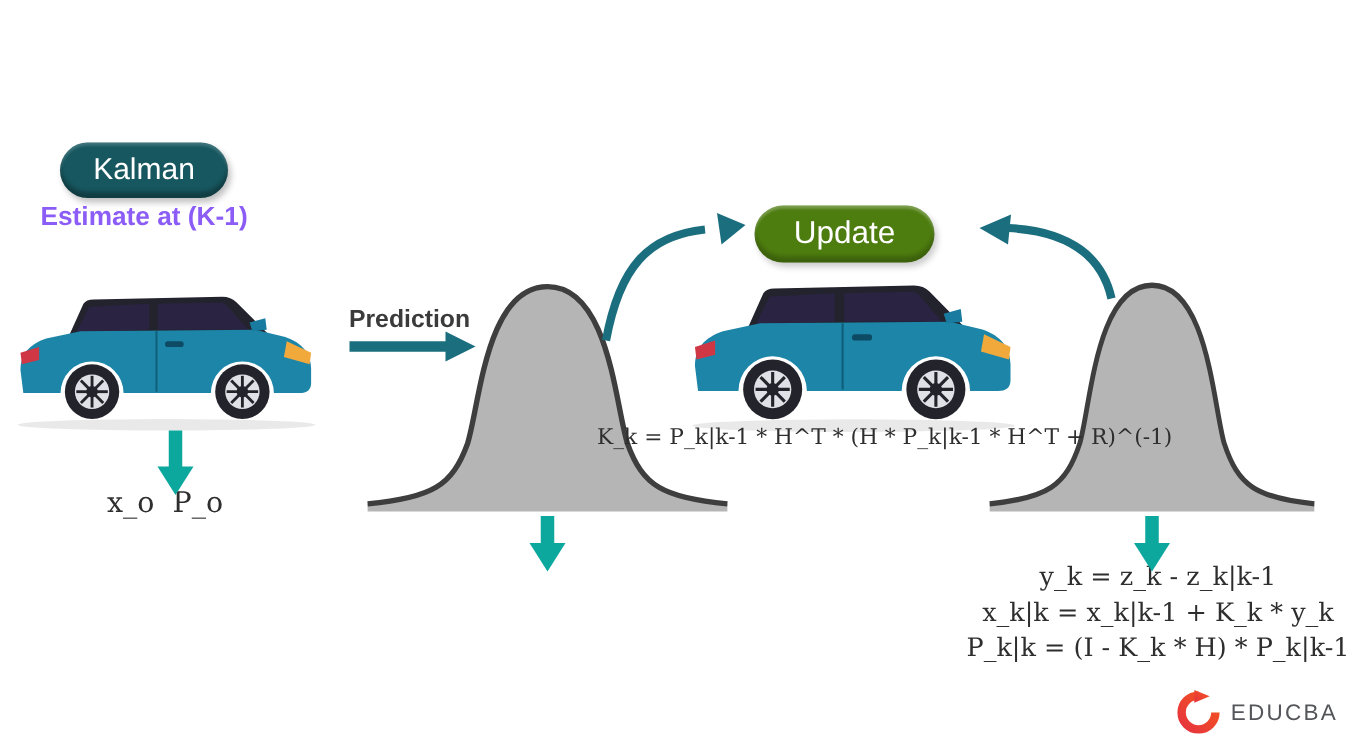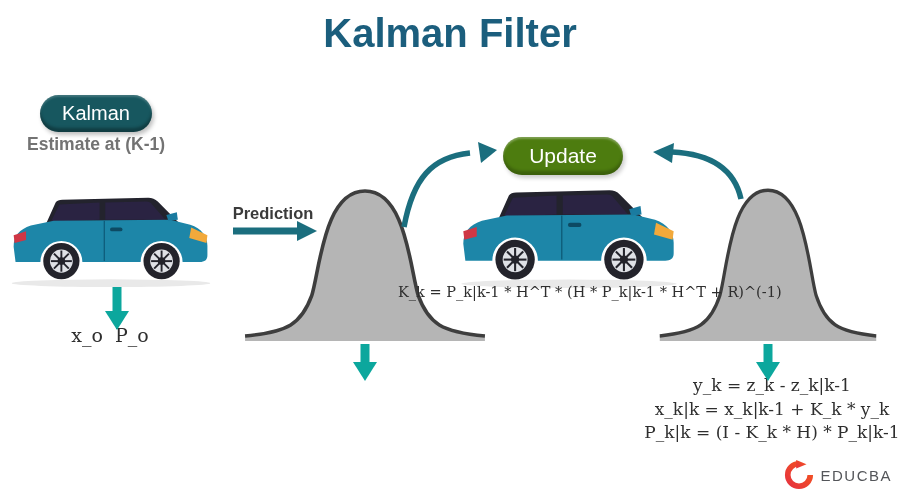--- a/index.html
+++ b/index.html
@@ -14,21 +14,21 @@
                     2px 3px 4px rgba(0,0,0,.25);}
   .badge-initial{left:40px;top:95px;width:112px;height:37px;line-height:37px;
                  font-size:20px;background:#17575f;}
   .badge-measurement{left:690px;top:101px;width:178px;height:39px;line-height:39px;
                  font-size:20px;background:#17575f;}
   .badge-update{left:503px;top:137px;width:120px;height:38px;line-height:38px;
                  font-size:21px;background:#4d7c0f;
                  box-shadow:inset 0 -4px 3px rgba(0,0,0,.22), inset 0 2px 2px rgba(255,255,255,.28),
                             2px 3px 4px rgba(0,0,0,.2);}
 
-  .estimate{position:absolute;left:27px;top:134px;font-size:17.5px;font-weight:bold;color:#737373;}
+  .estimate{position:absolute;left:27px;top:134px;font-size:17.5px;font-weight:bold;color:#8b5cf6;}
   .prediction{position:absolute;left:227px;top:204px;width:92px;text-align:center;
               font-size:16.5px;font-weight:bold;color:#3b3b3b;}
 
   .formula{position:absolute;font-family:"DejaVu Serif",serif;color:#2e2e2e;
            white-space:nowrap;text-align:center;}
   .f-gain{left:398px;top:284px;width:340px;font-size:14.5px;}
   .f-predict{left:270px;top:385px;width:210px;font-size:17px;}
   .f-right{left:637px;top:374px;width:270px;font-size:17px;line-height:23.5px;}
   .initial-state{left:58px;top:324px;width:104px;font-size:19px;white-space:pre;}
 
@@ -88,21 +88,20 @@
             <line x1="155.2" y1="79.8" x2="170.8" y2="64.2"></line>
         </g>
         <circle cx="163" cy="72" r="4" fill="#23232b"></circle>
       </g>
     </g>
   </defs>
 </svg>
 
 <div class="stage">
 
-  <div class="title">Kalman Filter</div>
 
   <div class="badge badge-initial">Kalman</div>
   <div class="estimate">Estimate at (K-1)</div>
   <div class="badge badge-update">Update</div>
 
   <div class="prediction">Prediction</div>
 
   <svg class="car car-left" viewBox="0 0 220 100" preserveAspectRatio="none">
     <use href="#car-shape" xlink:href="#car-shape"></use>
   </svg>

